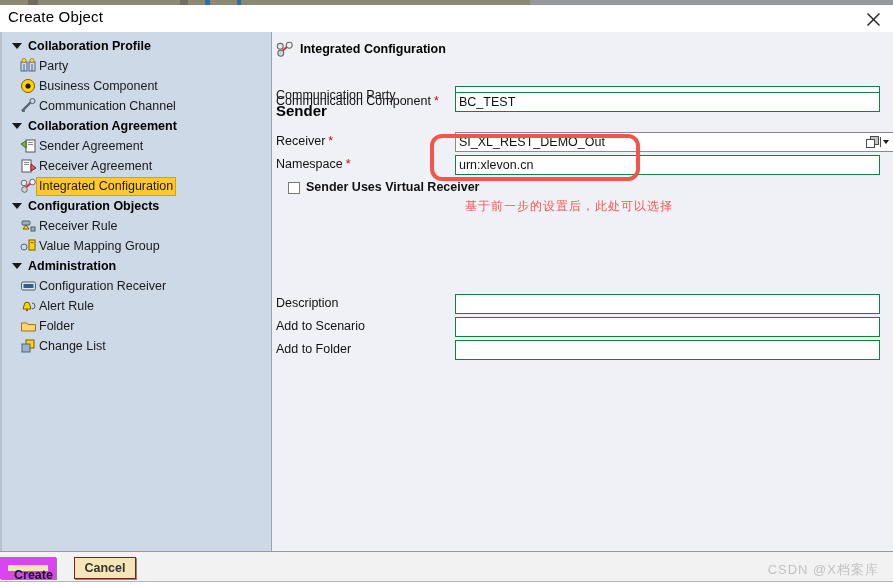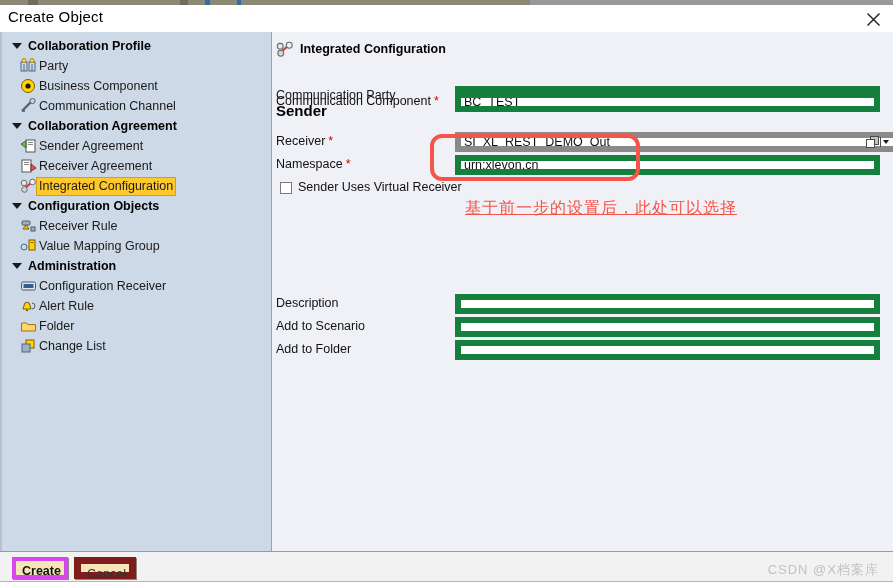--- a/index.html
+++ b/index.html
@@ -122,41 +122,41 @@
   }
   .form-row .lab {
     position: absolute; left: 4px; top: 2px;
     font-size: 12.5px; color: #111; white-space: nowrap;
   }
   .form-row .req { color: #d00000; margin-left: 3px; }
   .form-row .fld {
     position: absolute; left: 183px; top: 0;
     height: 20px; width: 425px;
     background: #fff;
-    border: 6px solid #15803d;
+    border: 1px solid #15803d;
     box-sizing: border-box;
     font-size: 12.5px;
     color: #111;
     padding: 0 3px;
     line-height: 18px;
     font-family: "Liberation Sans", sans-serif;
     outline: none;
   }
   .form-row .fld.narrow { width: 464px; }
   .form-row .fld.focused { border-color: #8a8a8a; }
 
   .vh-btn {
     position: absolute; left: 588px; top: 0;
     width: 33px; height: 20px;
     display: flex; align-items: center; justify-content: center;
     cursor: pointer;
   }
 
   .cb-row {
-    position: absolute; left: 0; width: 400px; height: 20px;
+    position: absolute; left: 8px; width: 400px; height: 20px; font-weight: bold;
   }
   .cb-row .box {
     position: absolute; left: 8px; top: 3px;
     width: 12px; height: 12px;
     border: 1px solid #7a7a7a; background: #fff;
     box-sizing: border-box;
   }
   .cb-row .cblab {
     position: absolute; left: 26px; top: 1px;
     font-size: 12.5px; color: #111;
@@ -167,55 +167,55 @@
     position: absolute;
     left: 430px; top: 134px;
     width: 210px; height: 47px;
     border: 4px solid #f4544a;
     border-radius: 12px;
     box-sizing: border-box;
     pointer-events: none;
   }
   .red-note {
     position: absolute; left: 465px; top: 198px;
-    font-size: 16px; color: #f4544a;
+    font-size: 12px; color: #f4544a;
     white-space: nowrap;
     letter-spacing: 1px;
-    text-decoration: underline;
   }
 
   
   .footer {
     position: absolute; left: 0; top: 551px; width: 893px; height: 34px;
     background: #f2f2f2;
     border-top: 1px solid #9a9a9a;
     box-sizing: border-box;
   }
   .footer::after {
     content: ""; position: absolute; left: 0; bottom: 0;
     width: 893px; height: 3px; background: #ffffff;
     border-top: 1px solid #b5b5b5;
   }
   .btn {
     position: absolute; top: 5px;
     height: 22px;
     background: #f5e6b8;
-    border: 7px solid #7f1d1d;
+    border: 1px solid #7f1d1d;
     box-shadow: 1px 1px 0 #8a8a7a;
     font-size: 12.5px;
     font-family: "Liberation Sans", sans-serif;
     color: #111;
     cursor: pointer;
     box-sizing: border-box;
     line-height: 19px;
     text-align: center;
+    font-weight: bold;
   }
   .btn-create {
-    left: 12px; width: 56px; font-weight: bold;
-    border: 4px solid #d946ef;
+    left: 0; width: 56px; font-weight: bold;
+    border: 8px solid #d946ef;
   }
   .btn-cancel { left: 74px; width: 62px; color: #333; }
   .watermark {
     position: absolute; right: 14px; top: 9px;
     font-size: 13px; color: #c2c2c2;
     letter-spacing: 1px;
   }
 </style>
 </head>
 <body>

